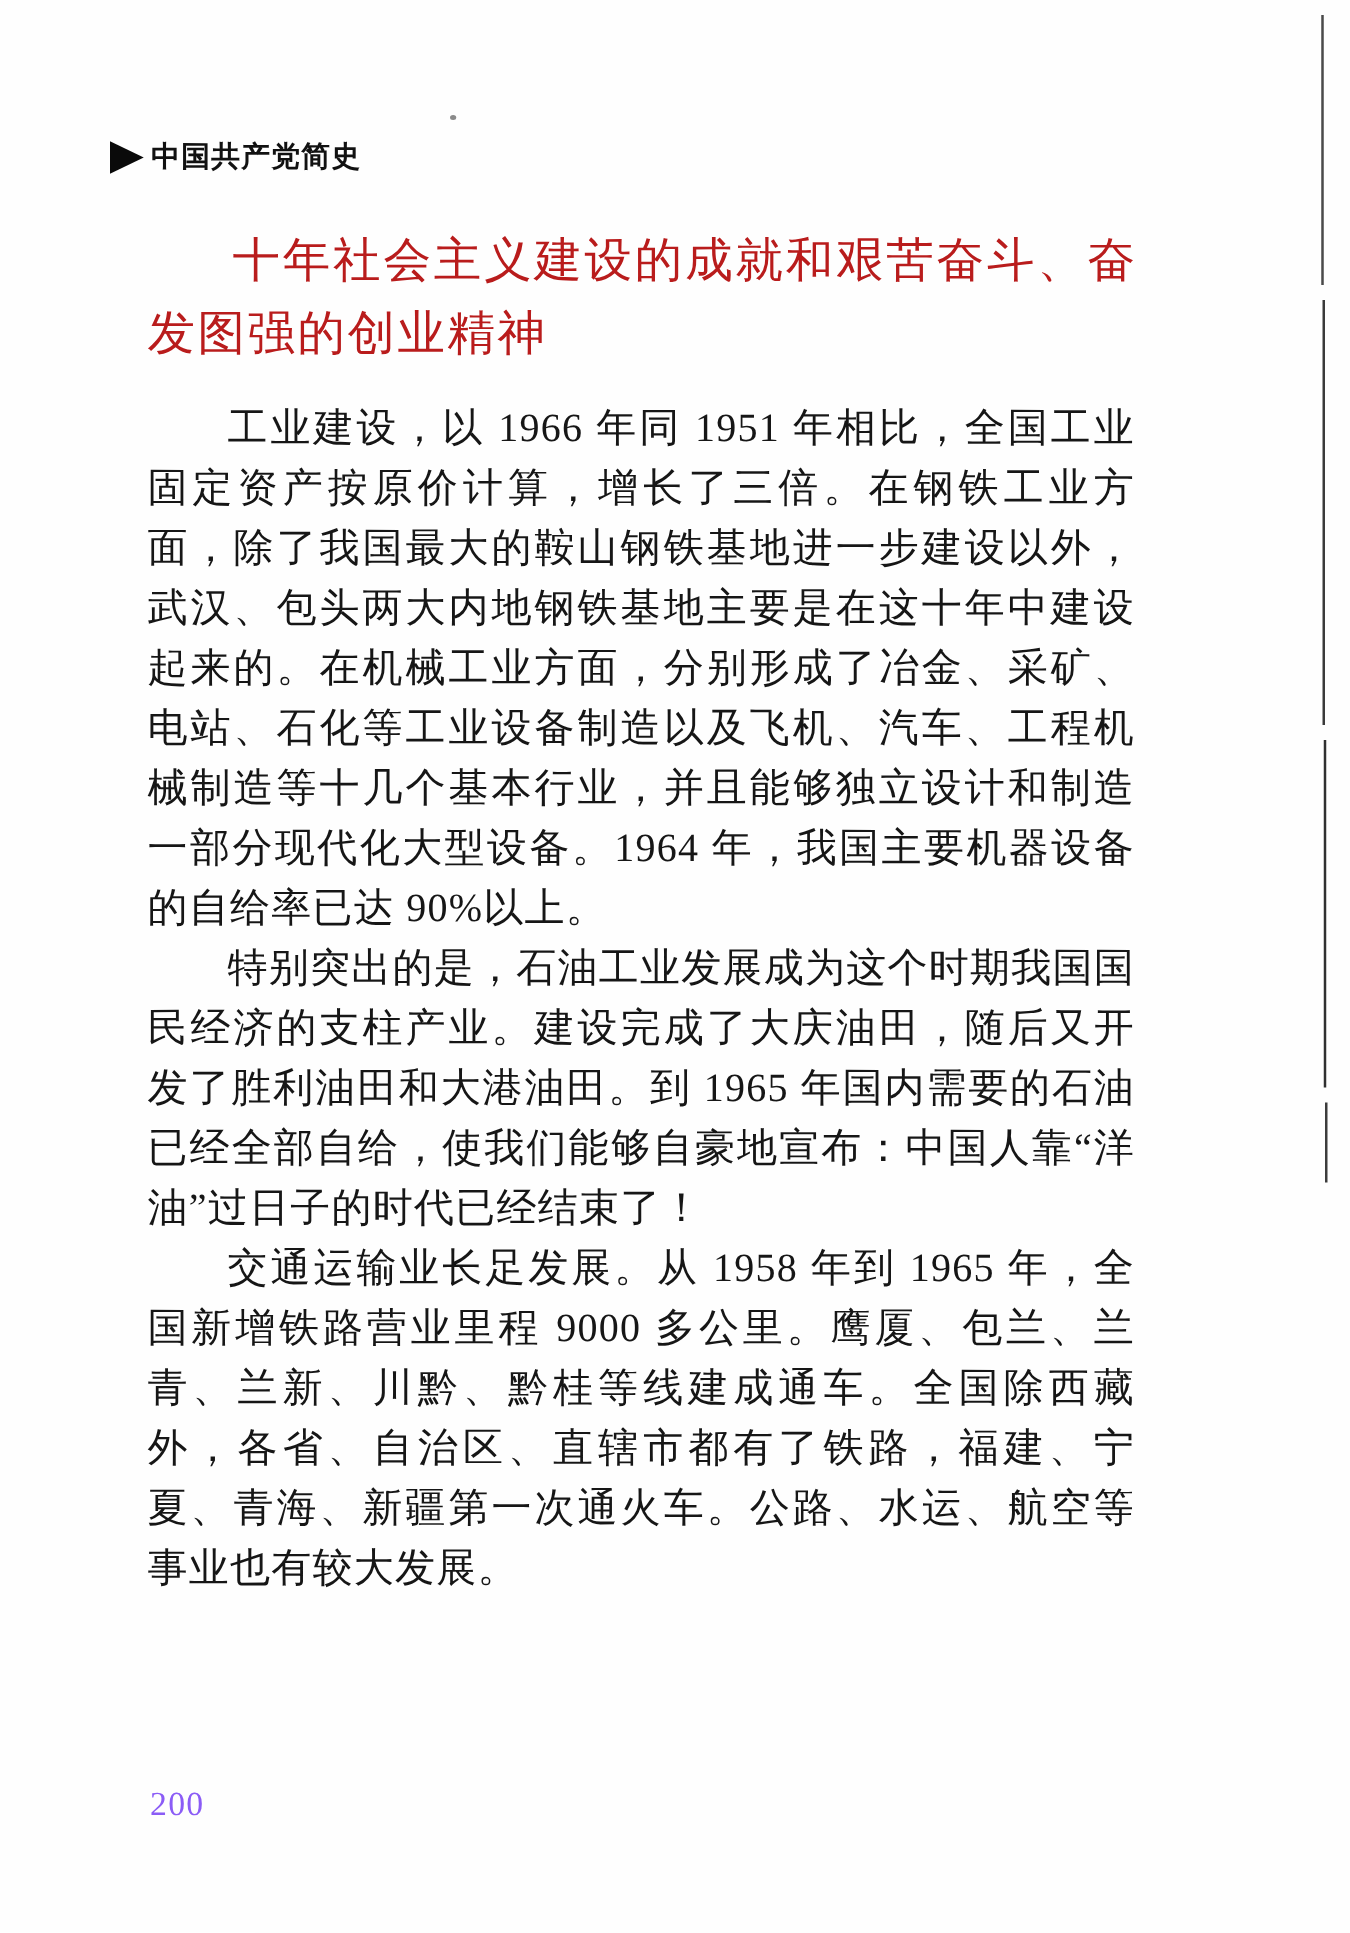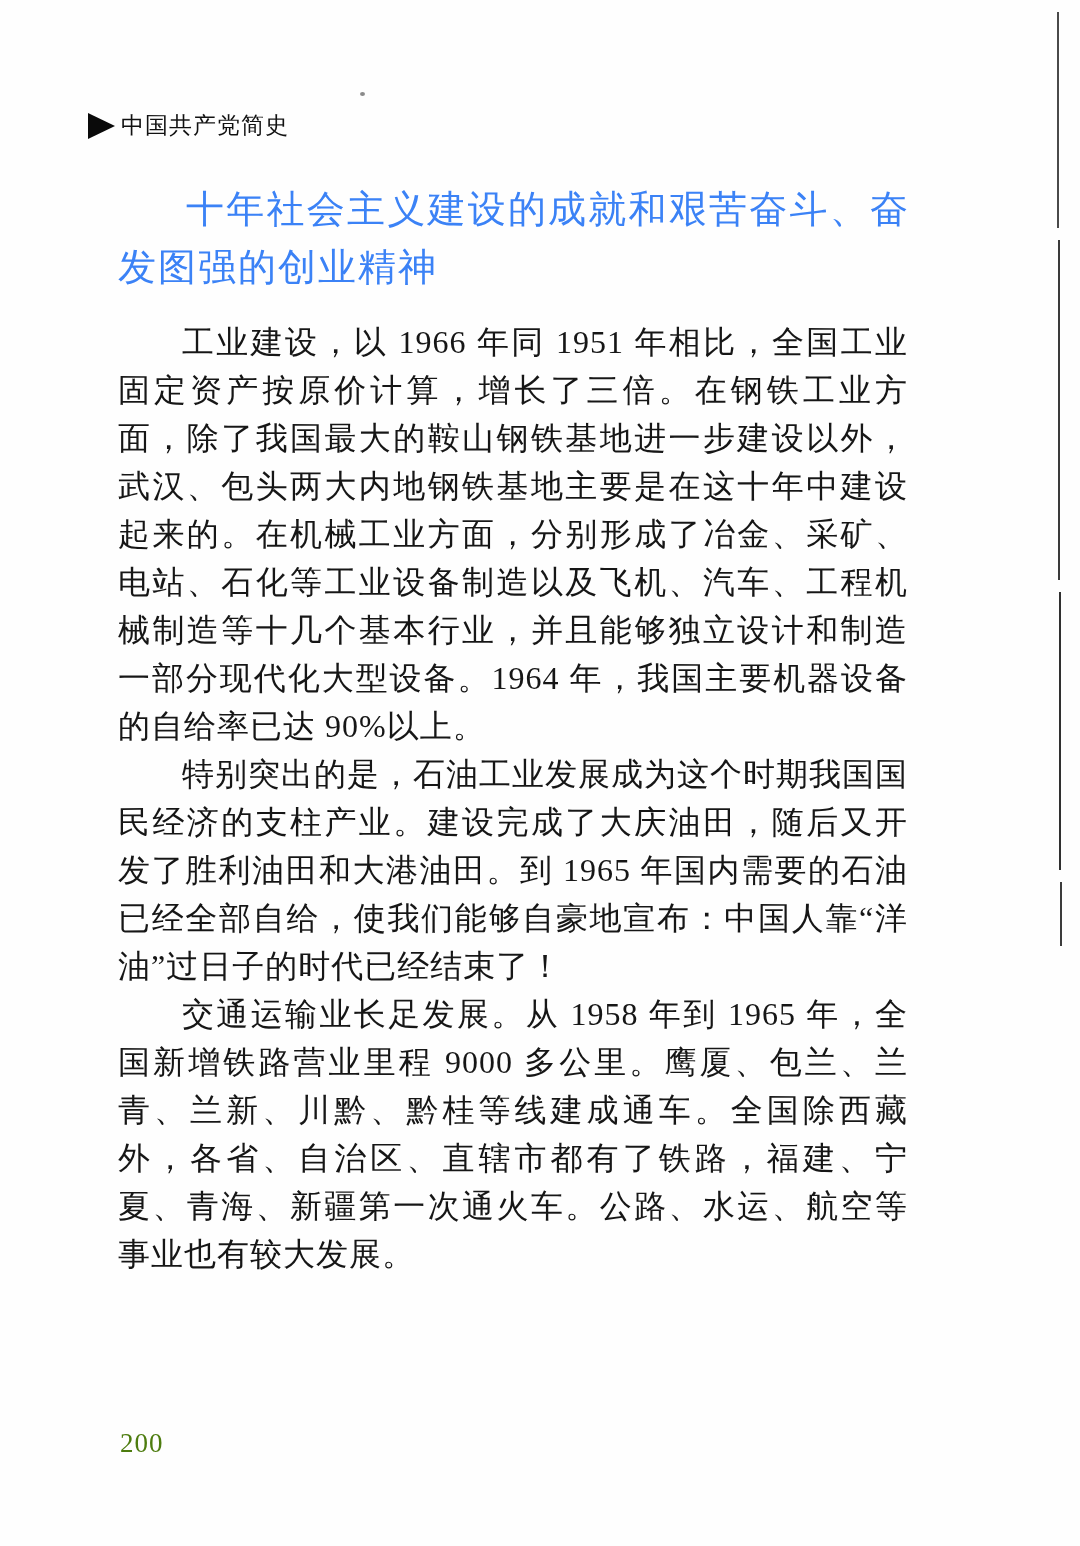--- a/index.html
+++ b/index.html
@@ -28,39 +28,39 @@
   }
   .tri-icon {
     width: 0;
     height: 0;
     border-left: 27px solid #0a0a0a;
     border-top: 13px solid transparent;
     border-bottom: 13px solid transparent;
   }
   .book-title {
     font-family: "Liberation Sans", sans-serif;
-    font-weight: 400;
+    font-weight: 700;
     font-size: 23px;
     letter-spacing: 1px;
     color: #111;
   }
 
   
   .section-title {
     position: absolute;
     left: 118px;
     top: 180px;
     width: 792px;
     margin: 0;
     font-weight: 500;
     font-size: 38px;
     line-height: 58px;
     letter-spacing: 2px;
     text-indent: 68px;
-    color: #3b82f6;
+    color: #b91c1c;
     text-align: justify;
   }
 
   
   .body-text {
     position: absolute;
     left: 118px;
     top: 318px;
     width: 790px;
     font-size: 32px;
@@ -75,21 +75,21 @@
     text-justify: inter-ideograph;
   }
 
   
   .page-number {
     position: absolute;
     left: 120px;
     top: 1428px;
     font-size: 27px;
     letter-spacing: 1px;
-    color: #4d7c0f;
+    color: #8b5cf6;
   }
 
   
   .edge-line {
     position: absolute;
     width: 2px;
     background: #4a4a4a;
   }
   .edge-seg-1 { left: 1057px; top: 12px;  height: 216px; }
   .edge-seg-2 { left: 1058px; top: 240px; height: 340px; background:#3a3a3a; }

